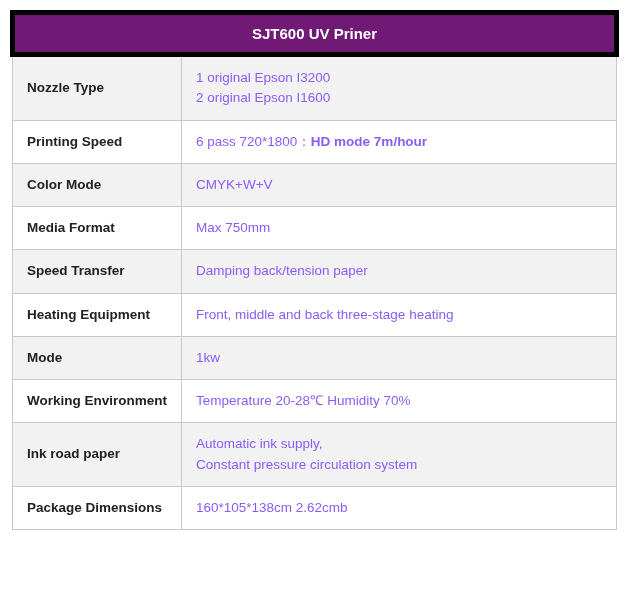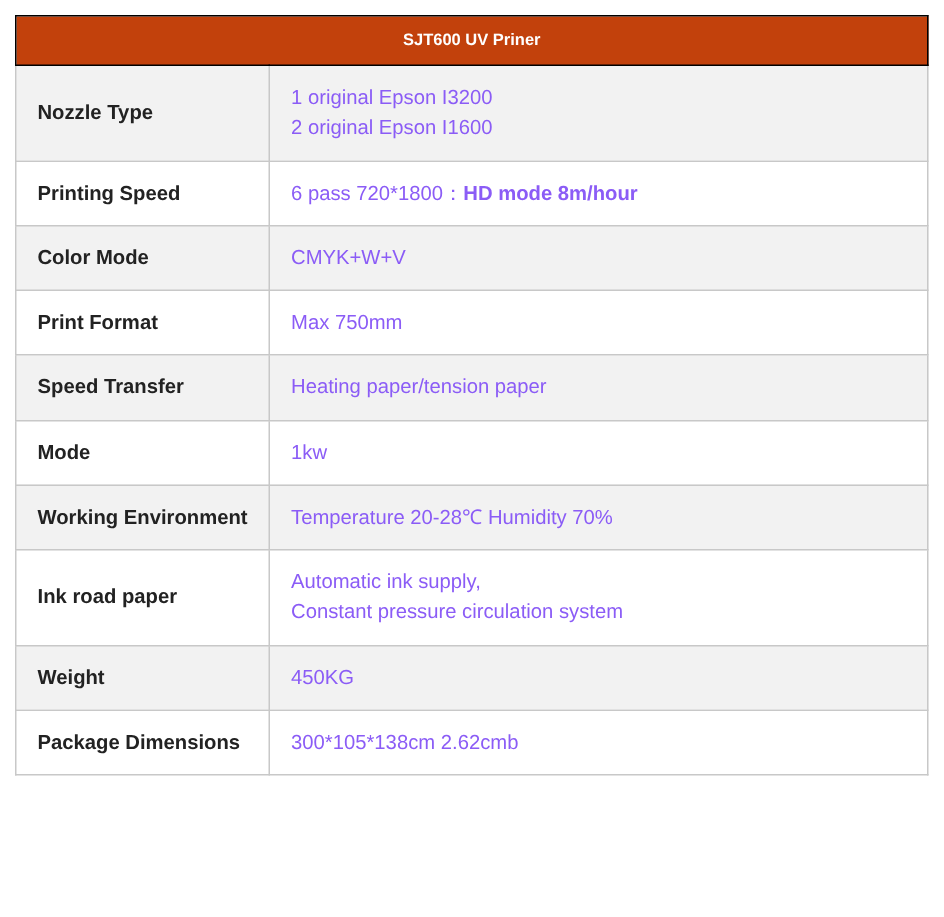--- a/index.html
+++ b/index.html
@@ -12,27 +12,27 @@
       justify-content: center;
       align-items: flex-start;
       padding: 10px;
     }
     .spec-table {
       width: 609px;
       border-collapse: collapse;
       border: 1px solid #c8c8c8;
     }
     .spec-table thead tr th {
-      background-color: #c2410c;
+      background-color: #701a75;
       color: #fff;
       text-align: center;
-      font-size: 11px;
+      font-size: 15px;
       font-weight: bold;
       padding: 10px 14px;
-      border: 1px solid #000000;
+      border: 5px solid #000000;
     }
     .spec-table tbody tr td {
       border: 1px solid #c8c8c8;
       padding: 11px 14px;
       font-size: 13.5px;
       vertical-align: middle;
       line-height: 1.5;
     }
     .spec-table tbody tr:nth-child(odd) td {
       background-color: #f2f2f2;
@@ -62,48 +62,48 @@
       <th colspan="2">SJT600 UV Priner</th>
     </tr>
   </thead>
   <tbody id="table-body">
   <tr>
         <td class="label-cell">Nozzle Type</td>
         <td class="value-cell">1 original Epson I3200<br>2 original Epson I1600</td>
       </tr>
       <tr>
         <td class="label-cell">Printing Speed</td>
-        <td class="value-cell"><span>6 pass 720*1800：</span><span class="bold-part">HD mode 8m/hour</span></td>
+        <td class="value-cell"><span>6 pass 720*1800：</span><span class="bold-part">HD mode 7m/hour</span></td>
       </tr>
       <tr>
         <td class="label-cell">Color Mode</td>
         <td class="value-cell">CMYK+W+V</td>
       </tr>
       <tr>
-        <td class="label-cell">Print Format</td>
+        <td class="label-cell">Media Format</td>
         <td class="value-cell">Max 750mm</td>
       </tr>
       <tr>
         <td class="label-cell">Speed Transfer</td>
-        <td class="value-cell">Heating paper/tension paper</td>
+        <td class="value-cell">Damping back/tension paper</td>
+      </tr>
+      <tr>
+        <td class="label-cell">Heating Equipment</td>
+        <td class="value-cell">Front, middle and back three-stage heating</td>
       </tr>
       <tr>
         <td class="label-cell">Mode</td>
         <td class="value-cell">1kw</td>
       </tr>
       <tr>
         <td class="label-cell">Working Environment</td>
         <td class="value-cell">Temperature 20-28℃  Humidity 70%</td>
       </tr>
       <tr>
         <td class="label-cell">Ink road paper</td>
         <td class="value-cell">Automatic ink supply,<br>Constant pressure circulation system</td>
       </tr>
       <tr>
-        <td class="label-cell">Weight</td>
-        <td class="value-cell">450KG</td>
-      </tr>
-      <tr>
         <td class="label-cell">Package Dimensions</td>
-        <td class="value-cell">300*105*138cm 2.62cmb</td>
+        <td class="value-cell">160*105*138cm 2.62cmb</td>
       </tr>
     </tbody>
 </table>
 
 </body></html>

